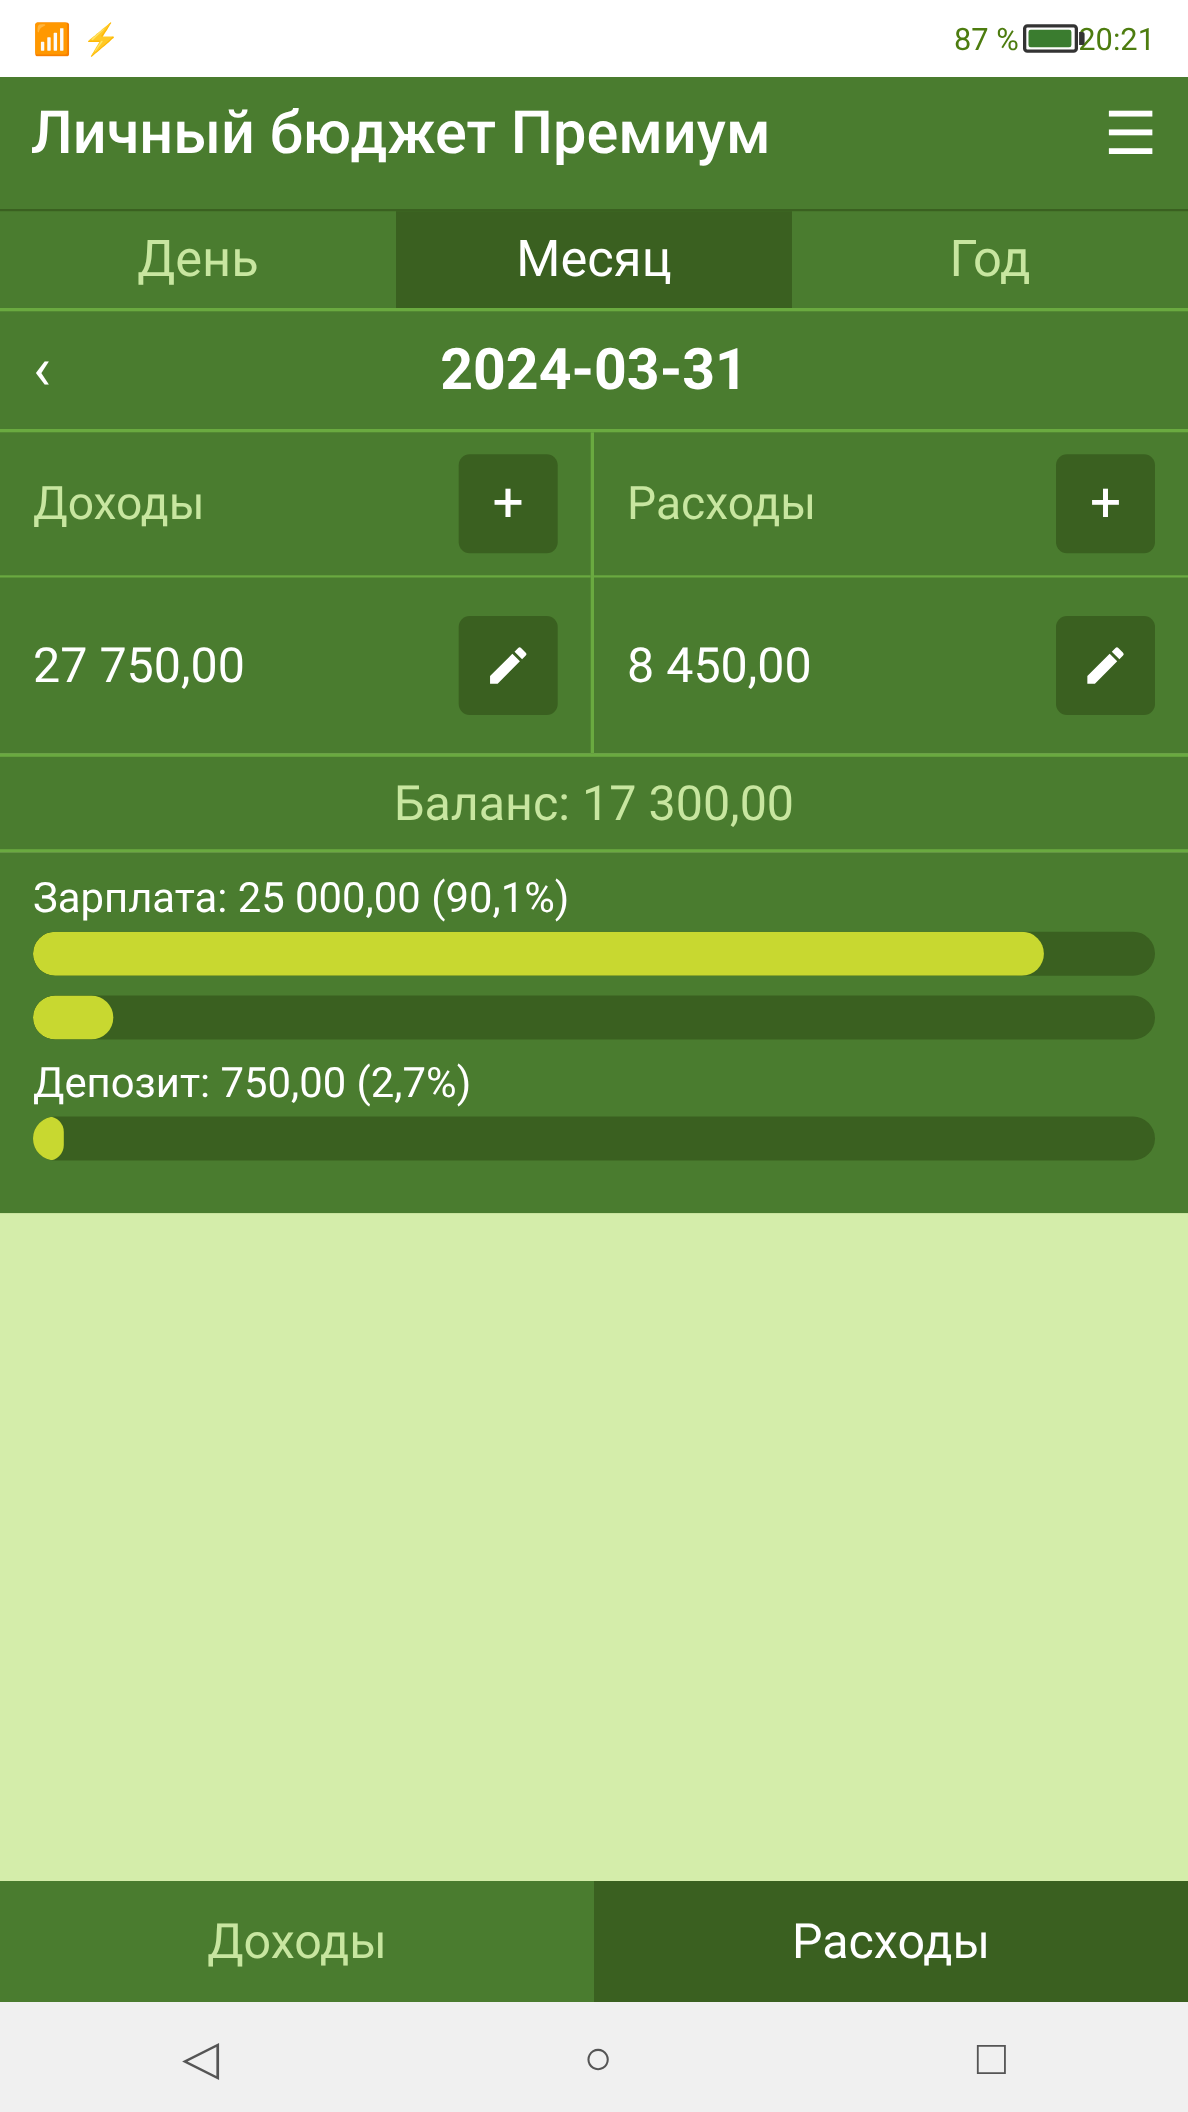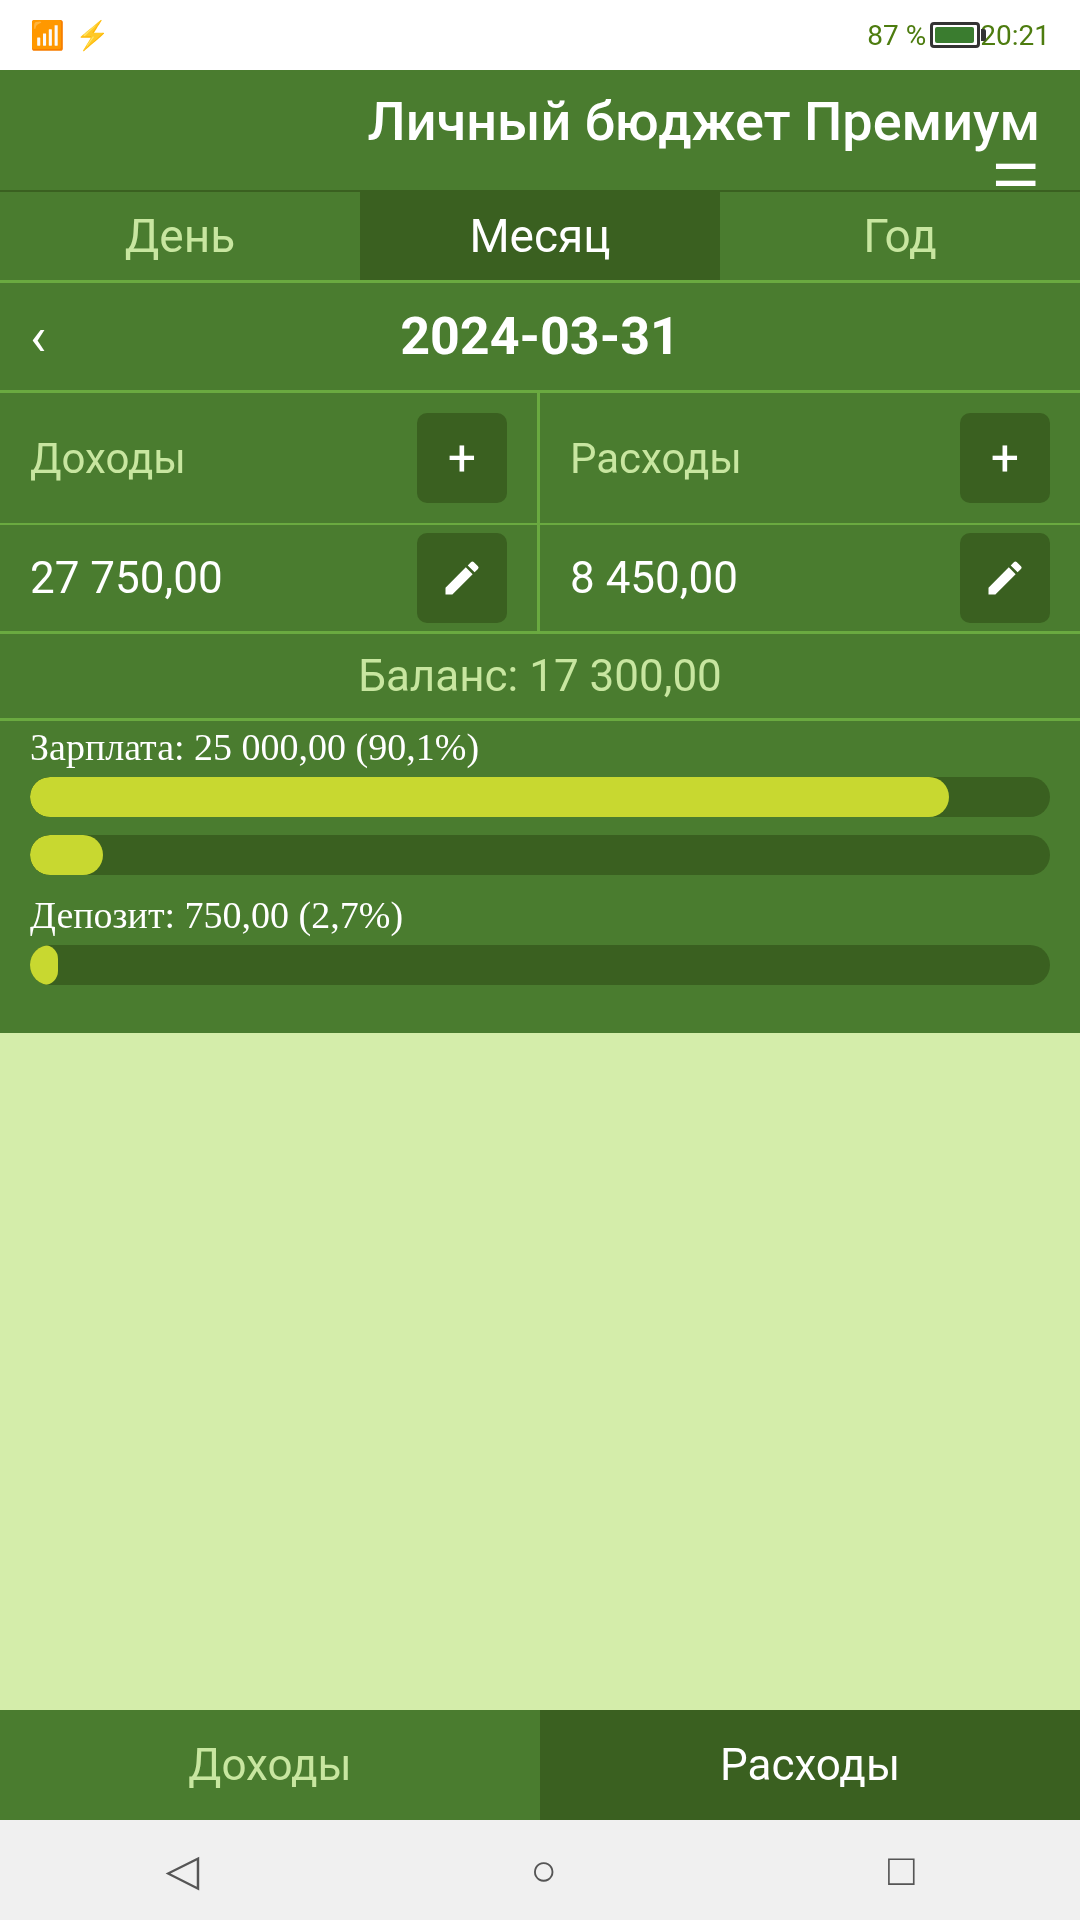--- a/index.html
+++ b/index.html
@@ -37,25 +37,24 @@
       align-items: center;
       font-size: 28px;
       color: #4d7c0f;
     }
 
     
     .app-header {
       background: #4a7c2f;
       display: flex;
       justify-content: space-between;
-      align-items: flex-end;
-      padding: 20px 40px;
+      align-items: flex-start;
+      padding: 20px 28px;
       height: 120px;
       flex-shrink: 0;
-      flex-direction: column;
     }
     .app-title {
       color: #fff;
       font-size: 54px;
       font-weight: 500;
     }
     .hamburger-icon {
       color: #fff;
       font-size: 54px;
       cursor: pointer;
@@ -142,21 +141,21 @@
       display: flex;
       align-items: center;
       justify-content: center;
       border-radius: 10px;
       cursor: pointer;
     }
     .finance-value-row {
       display: flex;
       align-items: center;
       justify-content: space-between;
-      padding: 8px 30px;
+      padding: 35px 30px;
     }
     .finance-value {
       color: #fff;
       font-size: 44px;
     }
     .finance-edit-btn {
       background: #3a6020;
       color: #fff;
       font-size: 36px;
       width: 90px;
@@ -180,23 +179,22 @@
       flex-shrink: 0;
     }
     .balance-text {
       color: #c8e6a0;
       font-size: 44px;
     }
 
     
     .breakdown-section {
       background: #4a7c2f;
-      padding: 4px 30px 30px 30px;
-      flex-shrink: 0;
-      font-family: Liberation Serif, serif;
+      padding: 20px 30px 30px 30px;
+      flex-shrink: 0;
     }
     .breakdown-item {
       margin-bottom: 18px;
     }
     .breakdown-label {
       color: #fff;
       font-size: 38px;
       margin-bottom: 8px;
     }
     .progress-bar-bg {

